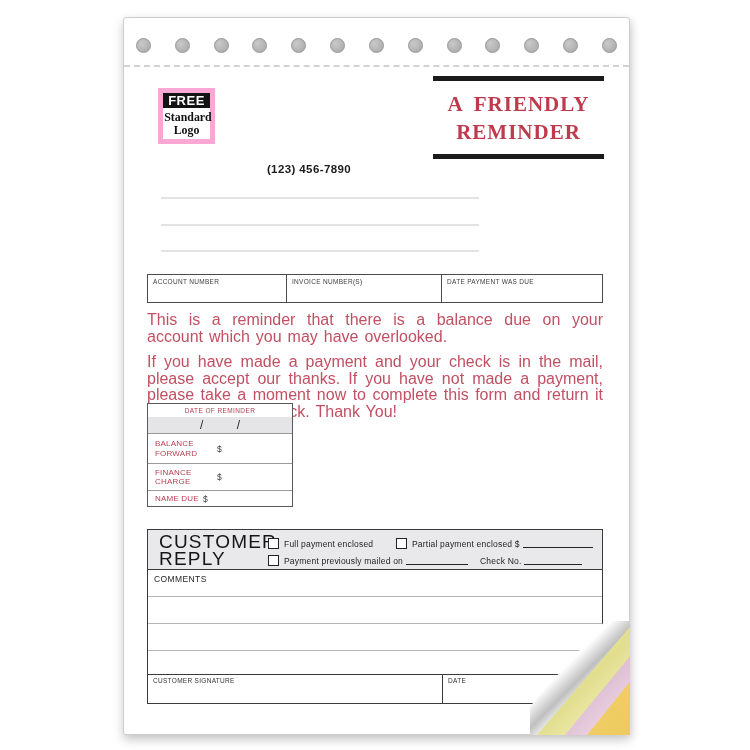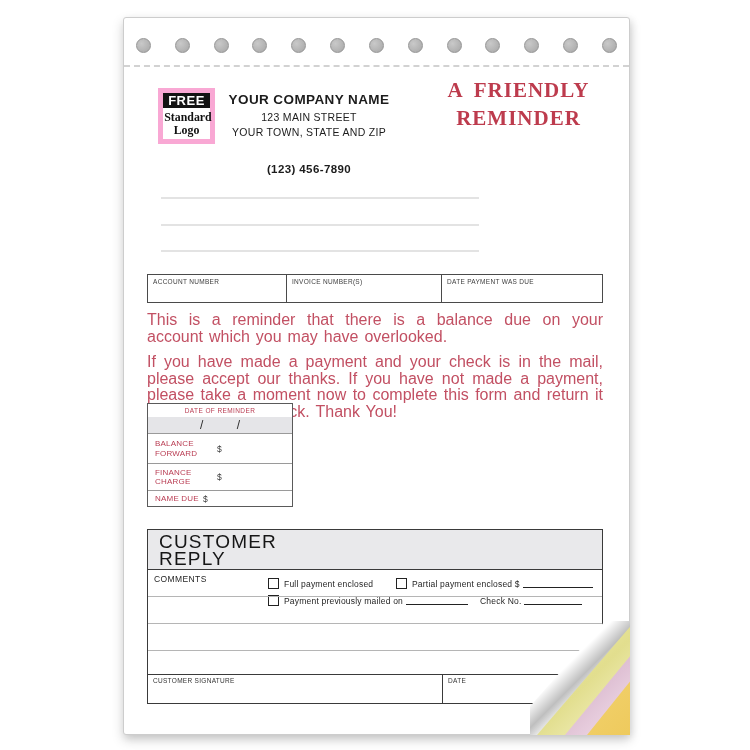--- a/index.html
+++ b/index.html
@@ -24,21 +24,21 @@
   .logo-mid,.logo-bot{font-family:"Liberation Serif", serif;font-weight:bold;font-size:12.5px;line-height:13px;color:#111;transform:scaleX(.95);}
   .logo-mid{margin-top:3px;}
 
   
   .company{position:absolute;left:85px;top:74px;width:200px;text-align:center;color:#1c1c1c;}
   .company .name{font-size:13.5px;font-weight:bold;letter-spacing:.4px;margin-bottom:3px;}
   .company .addr{font-size:10.5px;line-height:15px;letter-spacing:.3px;}
   .phone{position:absolute;left:85px;top:145px;width:200px;text-align:center;font-size:11.5px;font-weight:bold;letter-spacing:.4px;color:#1c1c1c;}
 
   
-  .title-block{position:absolute;left:309px;top:58px;width:171px;height:83px;display:flex;justify-content:space-between;}
+  .title-block{position:absolute;left:309px;top:58px;width:171px;height:83px;display:flex;flex-direction:column;justify-content:space-between;}
   .bar{height:5px;background:#1b1b1b;}
   .title-text{text-align:center;font-family:"Liberation Serif", serif;font-weight:bold;font-size:21px;line-height:28px;letter-spacing:1px;word-spacing:5px;color:#BD3B4D;}
 
   
   .addr-line{position:absolute;left:37px;width:318px;border-top:2px solid #e3e3e3;}
 
   
   .account-table{position:absolute;left:23px;top:256px;width:456px;height:29px;border:1px solid #4a4a4a;box-sizing:border-box;display:flex;}
   .at-cell{box-sizing:border-box;padding:3px 0 0 5px;font-size:6.5px;letter-spacing:.3px;color:#3d3d3d;}
   .at-c1{width:139px;border-right:1px solid #4a4a4a;}
@@ -55,21 +55,21 @@
   .b-date{height:16px;line-height:16px;background:#e5e5e8;text-align:center;font-size:12px;color:#2a2a2a;white-space:pre;}
   .b-row{display:flex;align-items:center;border-top:1px solid #9a9a9a;box-sizing:border-box;}
   .b-r1{height:30px;}.b-r2{height:27px;}.b-r3{height:17px;}
   .b-label{width:60px;padding-left:7px;font-size:8px;line-height:9.5px;letter-spacing:.2px;color:#B93C52;}
   .b-dollar{font-size:8.5px;color:#3a3a3a;margin-left:2px;}
 
   
   .reply{position:absolute;left:23px;top:511px;width:456px;height:175px;border:1px solid #3a3a3a;box-sizing:border-box;}
   .reply-head{position:relative;height:40px;background:#e9e9eb;border-bottom:1px solid #3a3a3a;box-sizing:border-box;}
   .reply-title{position:absolute;left:11px;top:3px;font-size:19px;line-height:17px;letter-spacing:1.2px;color:#161616;}
-  .cb-item{position:absolute;display:flex;align-items:center;font-size:8.5px;color:#1e1e1e;letter-spacing:.2px;margin-top:40px;}
+  .cb-item{position:absolute;display:flex;align-items:center;font-size:8.5px;color:#1e1e1e;letter-spacing:.2px;}
   .cb-full{left:120px;top:8px;}
   .cb-partial{left:248px;top:8px;right:9px;}
   .cb-mailed{left:120px;top:25px;right:9px;}
   .checkbox{width:9px;height:9px;border:1.2px solid #222;background:#fff;margin-right:5px;flex:0 0 auto;}
   .wline{display:inline-block;border-bottom:1.2px solid #222;height:7px;}
   .wline.grow{flex:1;margin-left:3px;}
   .wline.w62{width:62px;margin:0 12px 0 3px;}
   .wline.w58{width:58px;margin-left:3px;}
 
   .comments{position:relative;height:104px;}
@@ -114,25 +114,20 @@
     <div class="hole"></div>
   </div>
   <div class="perforation"></div>
 
   <div class="logo-box">
     <div class="logo-top">FREE</div>
     <div class="logo-mid">Standard</div>
     <div class="logo-bot">Logo</div>
   </div>
 
-  <div class="company">
-    <div class="name">YOUR COMPANY NAME</div>
-    <div class="addr">123 MAIN STREET</div>
-    <div class="addr">YOUR TOWN, STATE AND ZIP</div>
-  </div>
   <div class="phone">(123) 456-7890</div>
 
   <div class="title-block">
     <div class="bar"></div>
     <div class="title-text">
       <div>A FRIENDLY</div>
       <div>REMINDER</div>
     </div>
     <div class="bar"></div>
   </div>

